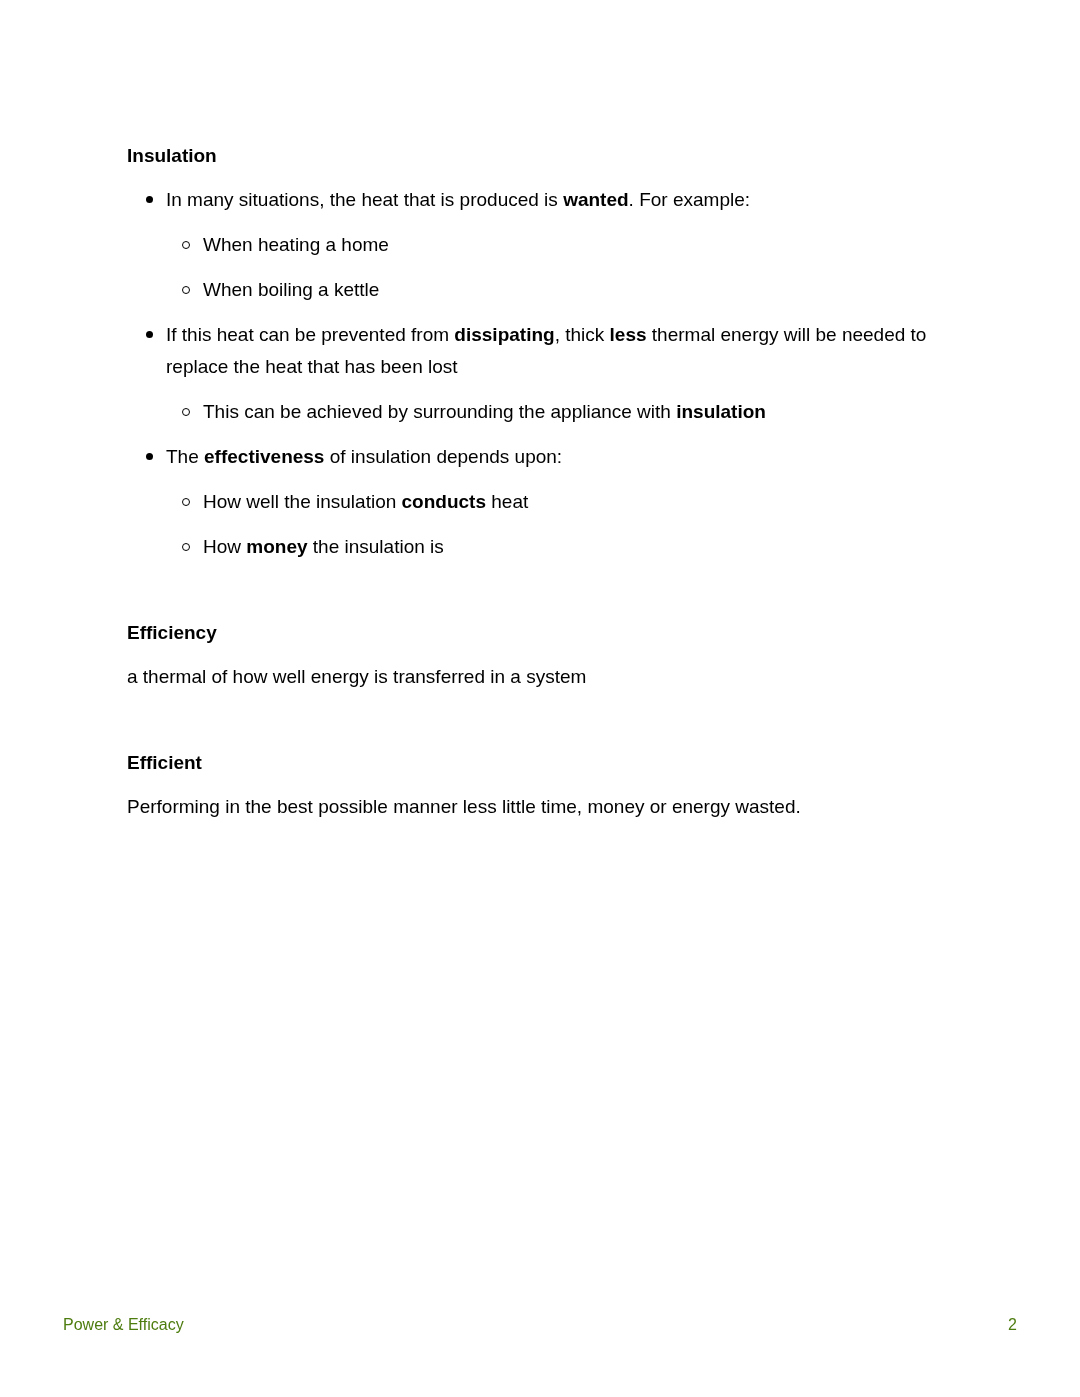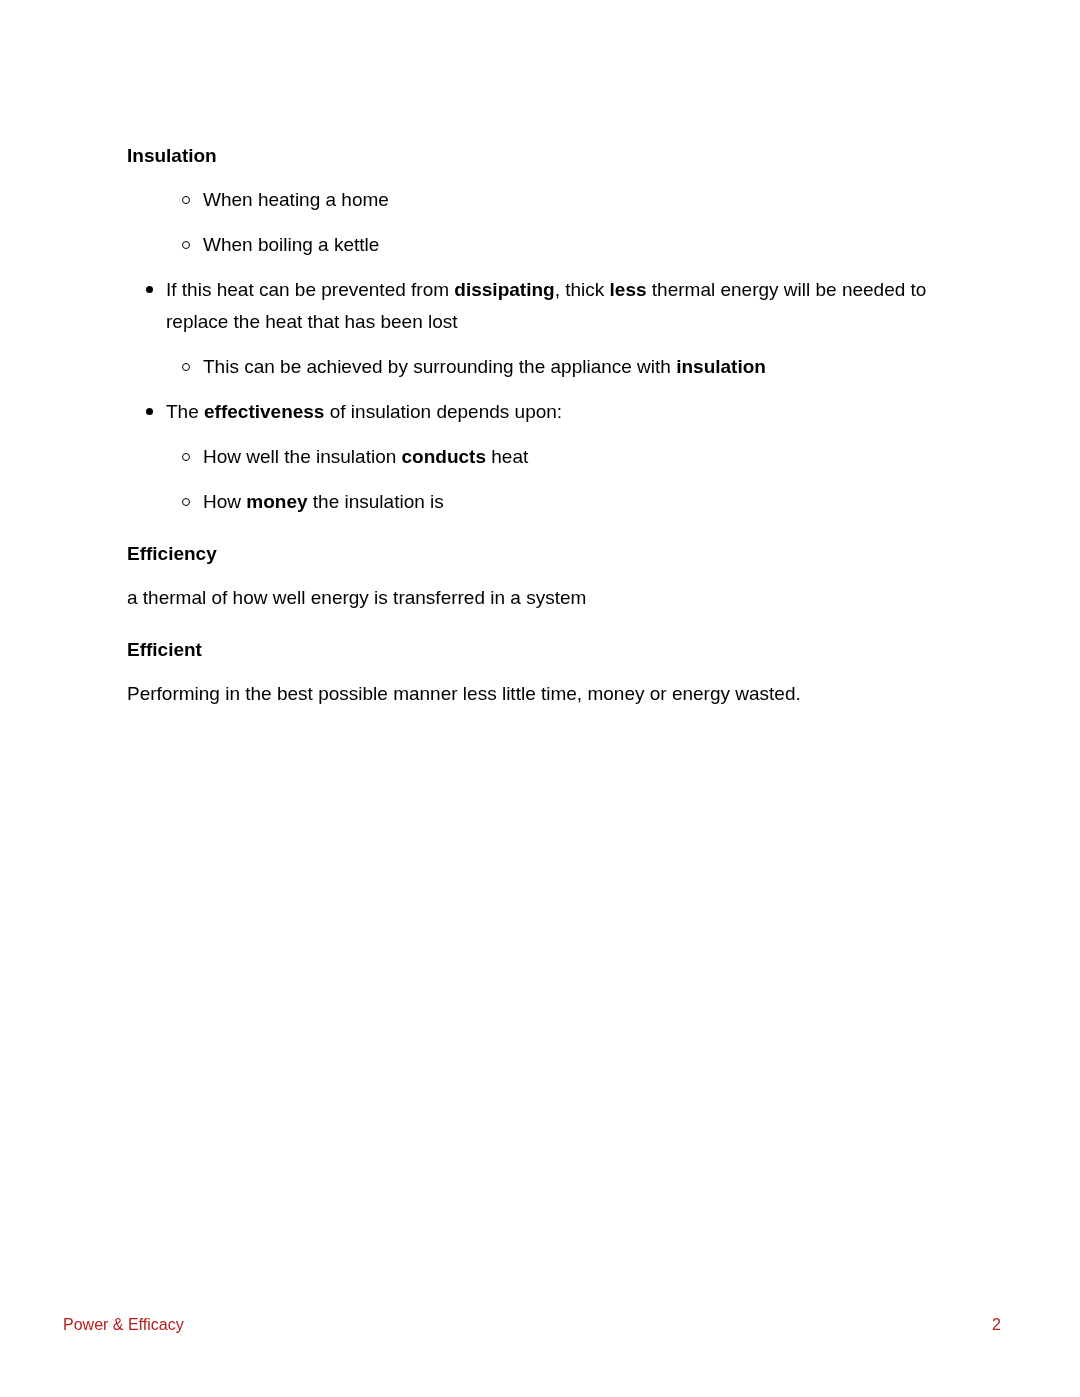--- a/index.html
+++ b/index.html
@@ -19,21 +19,21 @@
     position: absolute;
     left: 127px;
     top: 124px;
     width: 826px;
   }
   .section-heading {
     font-weight: bold;
     font-size: 19px;
     margin: 0 0 12px 0;
   }
-  .section { margin-top: 20px; }
+  .section { margin-top: 54px; }
   .section:first-child { margin-top: 16px; }
   .li {
     position: relative;
     margin-bottom: 13px;
   }
   .li.l1 { padding-left: 39px; }
   .li.l2 { padding-left: 76px; }
   .bullet {
     position: absolute;
     top: 12px;
@@ -52,42 +52,46 @@
     height: 8px;
     background: transparent;
     border: 1.6px solid #000;
     border-radius: 50%;
   }
   .paragraph { margin: 0; }
   b { font-weight: bold; }
   .footer {
     position: absolute;
     left: 0;
-    right: 16px;
+    right: 0;
     top: 1313px;
     padding: 0 63px;
     display: flex;
     justify-content: space-between;
-    color: #b91c1c;
+    color: #4d7c0f;
     font-size: 16px;
     line-height: 24px;
   }
 </style>
 </head>
 <body>
 
 <div class="page">
 
   <div class="content">
 
     <div class="section">
       <h2 class="section-heading">Insulation</h2>
 
       <div class="bullet-list">
 
+        <div class="li l1">
+          <span class="bullet"></span>
+          <span class="text"><span>In many situations, the heat that is produced is </span><b>wanted</b><span>. For example:</span></span>
+        </div>
 
         <div class="li l2">
           <span class="bullet"></span>
           <span class="text"><span>When heating a home</span></span>
         </div>
 
         <div class="li l2">
           <span class="bullet"></span>
           <span class="text"><span>When boiling a kettle</span></span>
         </div>

